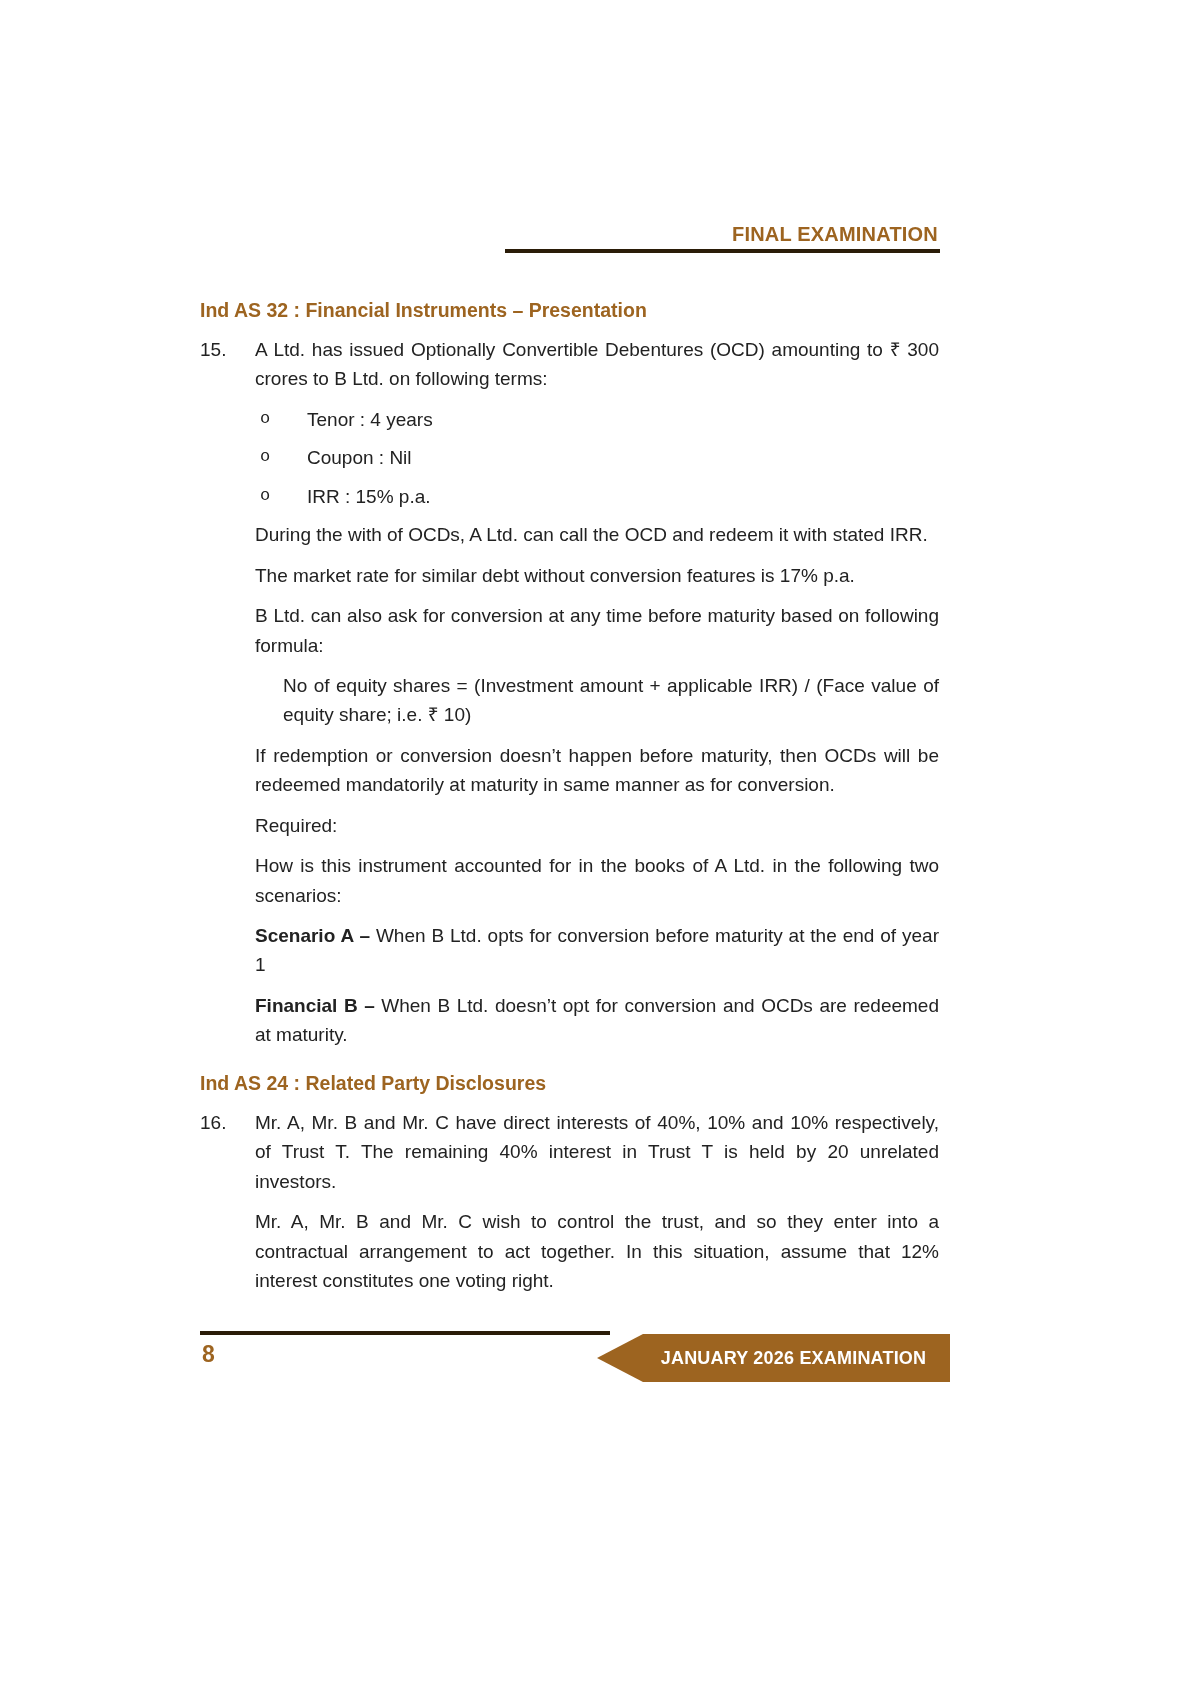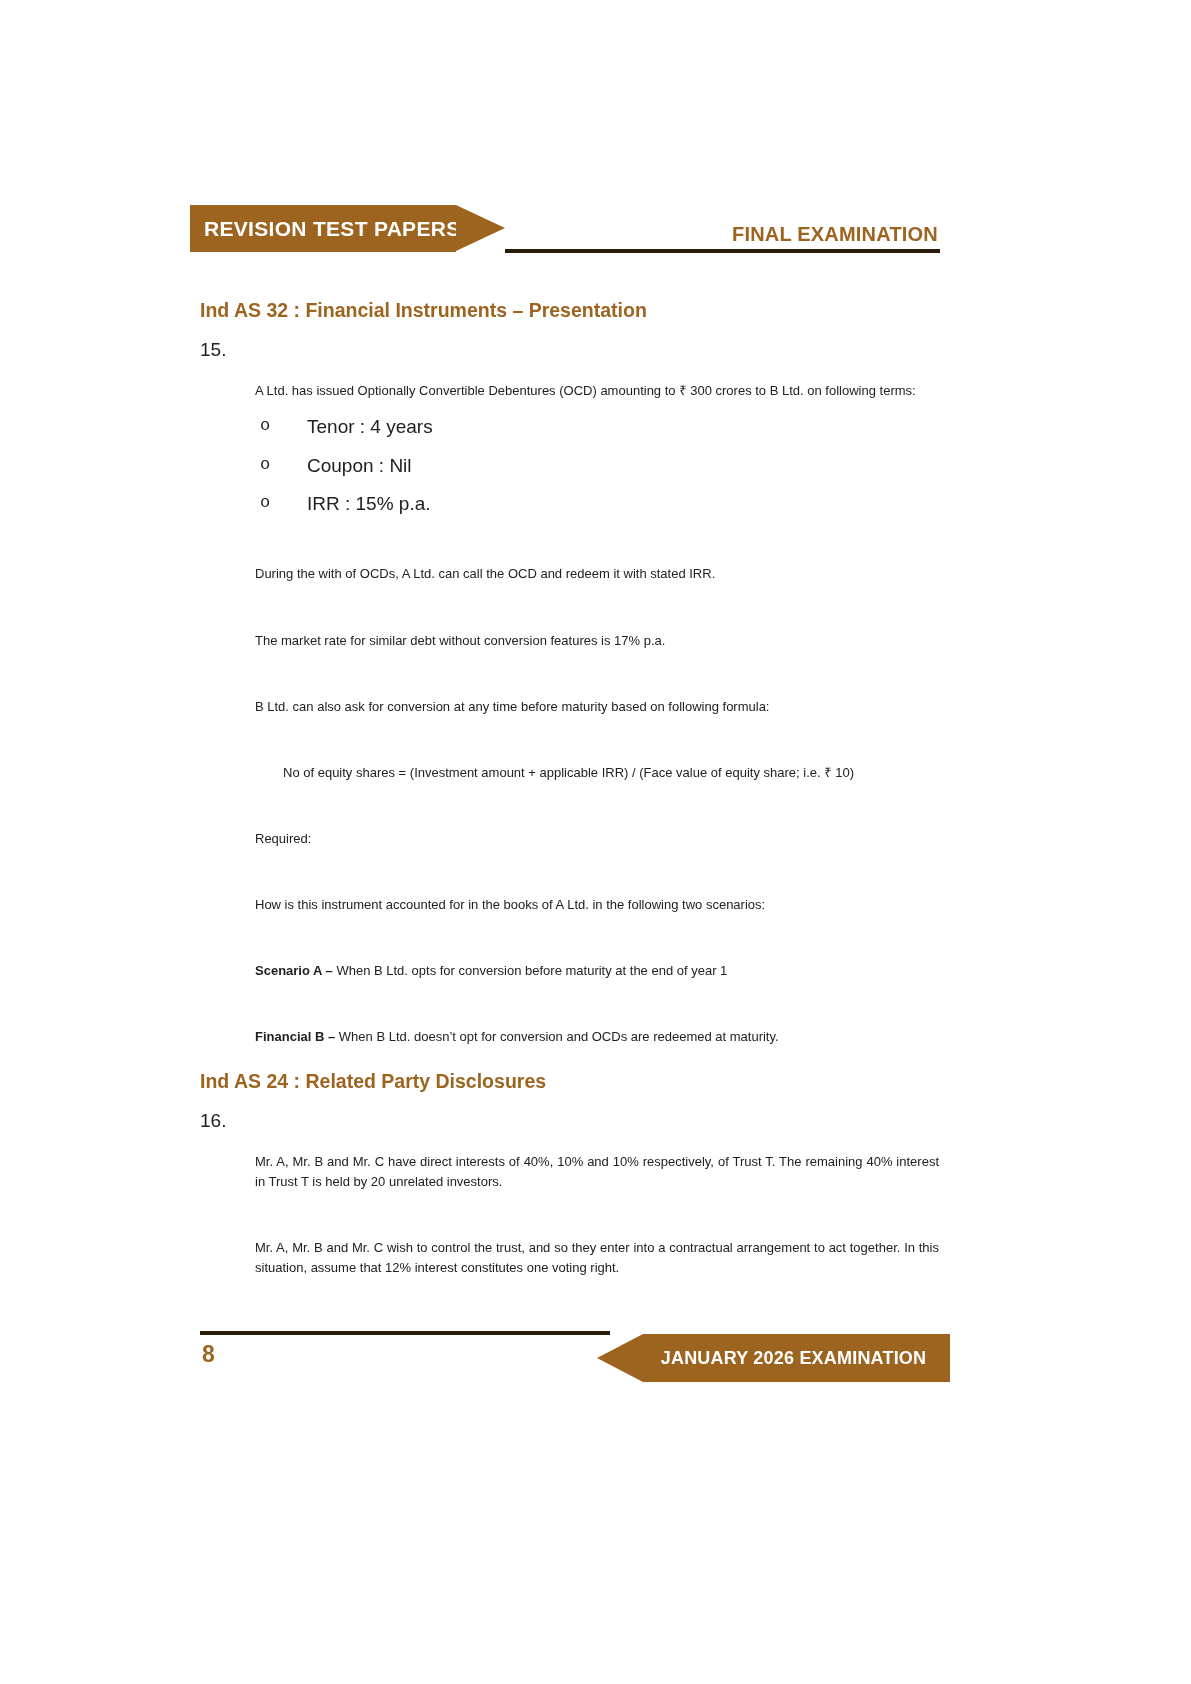--- a/index.html
+++ b/index.html
@@ -56,24 +56,23 @@
   .section-heading {
     color: var(--brown, #9d6420);
     font-size: 19.5px; font-weight: bold;
     margin-bottom: 13px;
     margin-top: 11px;
   }
   .section-heading.second { margin-top: 11px; }
   .question { display: grid; grid-template-columns: 55px 1fr; }
   .q-number { font-size: 19px; line-height: 1.55; }
   .q-body p {
-    font-size: 13px; line-height: 1.55;
+    font-size: 19px; line-height: 1.55;
     text-align: justify;
     margin-bottom: 11px;
-    margin-top: 46px;
   }
   .bullets { list-style: none; margin: 0 0 2px 0; }
   .bullets li {
     display: grid; grid-template-columns: 52px 1fr;
     font-size: 19px; line-height: 1.55;
     margin-bottom: 9px;
   }
   .bullets .marker {
     font-family: "Liberation Mono", monospace;
     font-size: 17px; padding-left: 5px; padding-top: 1px;
@@ -111,24 +110,20 @@
     border-bottom: 24px solid transparent;
     border-right: 46px solid var(--brown, #9d6420);
   }
 </style>
 </head>
 <body>
 
 <div class="page">
 
   <div class="header-rule"></div>
-  <div class="header-banner">
-    <span class="banner-label">REVISION TEST PAPERS</span>
-    <span class="arrow-right"></span>
-  </div>
   <div class="header-right-label">FINAL EXAMINATION</div>
 
   <main class="content">
 
     <h2 class="section-heading">Ind AS 32 : Financial Instruments – Presentation</h2>
 
     <div class="question">
       <div class="q-number">15.</div>
       <div class="q-body">
 
@@ -146,20 +141,21 @@
           <li>
             <span class="marker">o</span>
             <span>IRR : 15% p.a.</span>
           </li>
         </ul>
 
         <p>During the with of OCDs, A Ltd. can call the OCD and redeem it with stated IRR.</p>
         <p>The market rate for similar debt without conversion features is 17% p.a.</p>
         <p>B Ltd. can also ask for conversion at any time before maturity based on following formula:</p>
         <p class="formula">No of equity shares = (Investment amount + applicable IRR) / (Face value of equity share; i.e. ₹ 10)</p>
+        <p>If redemption or conversion doesn’t happen before maturity, then OCDs will be redeemed mandatorily at maturity in same manner as for conversion.</p>
         <p>Required:</p>
         <p>How is this instrument accounted for in the books of A Ltd. in the following two scenarios:</p>
 
         <p><b>Scenario A –</b><span> When B Ltd. opts for conversion before maturity at the end of year 1</span></p>
 
         <p><b>Financial B –</b><span> When B Ltd. doesn’t opt for conversion and OCDs are redeemed at maturity.</span></p>
 
       </div>
     </div>
 

